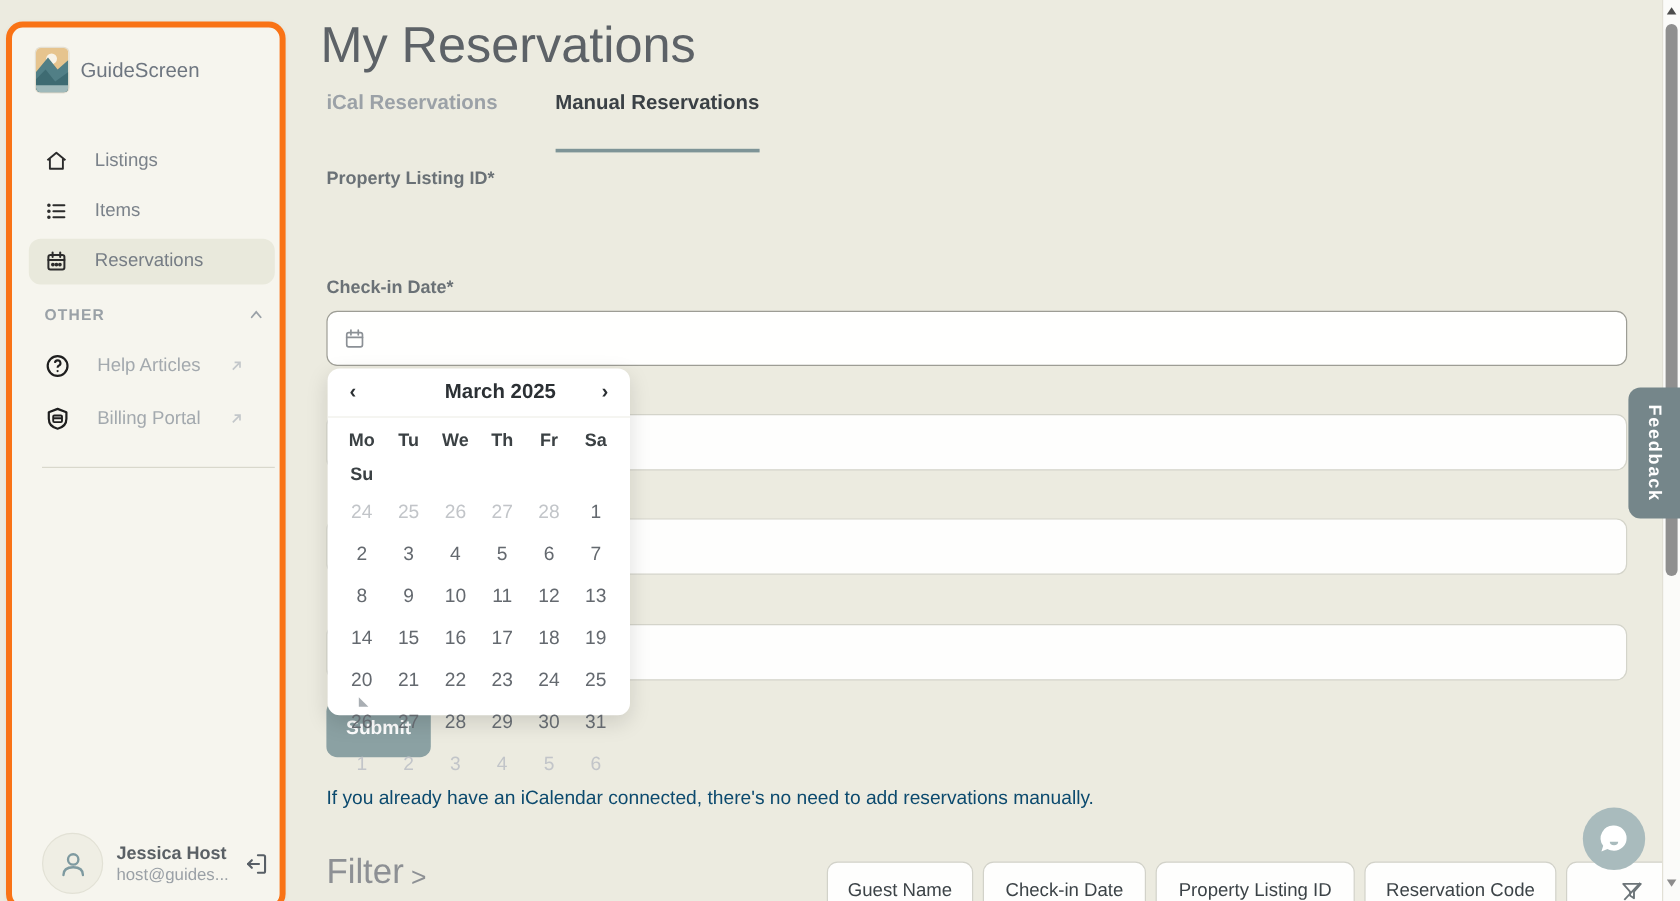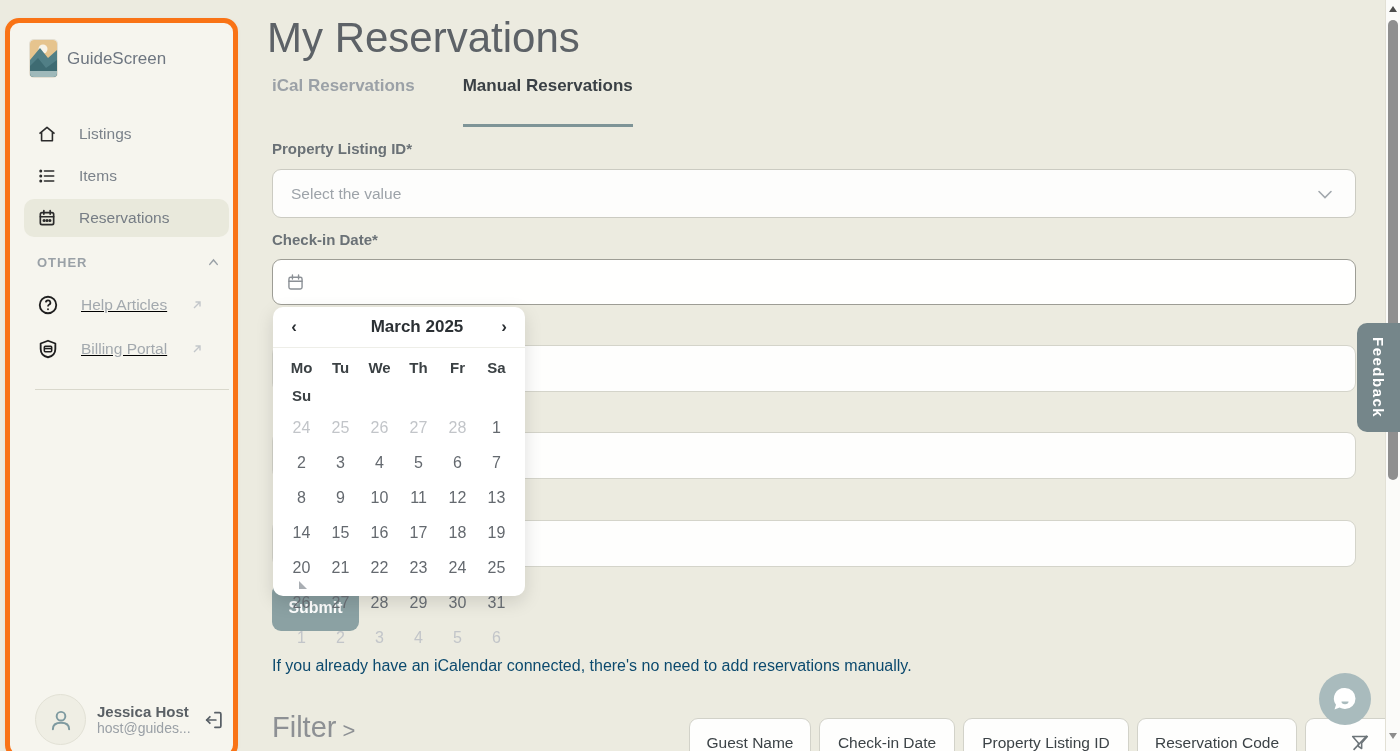--- a/index.html
+++ b/index.html
@@ -16,21 +16,21 @@
   .nav{position:absolute;left:0;top:88px;width:233px;}
   .nav-item{position:relative;display:flex;align-items:center;gap:22px;
             height:38px;margin:4px 14px;padding-left:13px;border-radius:10px;cursor:pointer;}
   .nav-item .nicon{width:20px;height:20px;color:#2b2b2b;flex:0 0 auto;display:flex;}
   .nav-item .nlabel{font-size:15.5px;color:#7b828a;}
   .nav-item.active{background:#e9e9dc;}
   .nav-item.active .nlabel{color:#767d85;}
   .section-head{position:absolute;left:27px;top:232px;width:184px;display:flex;
                 justify-content:space-between;align-items:center;}
   .section-label{font-size:13px;font-weight:bold;letter-spacing:1px;color:#9aa1a7;}
-  .other{position:absolute;left:0;top:258px;width:233px;text-decoration:underline;}
+  .other{position:absolute;left:0;top:258px;width:233px;}
   .other .nav-item{height:40px;}
   .other .nicon{width:22px;height:22px;color:#1f1f1f;}
   .other .nlabel{color:#a3a9ae;}
   .ext-arrow{width:12px;height:12px;color:#c3c7ca;margin-left:2px;display:flex;}
   .divider{position:absolute;left:25px;top:366px;width:194px;height:1px;background:#d9d8cc;}
   .user-row{position:absolute;left:25px;top:671px;width:190px;display:flex;align-items:center;}
   .avatar{width:51px;height:51px;border-radius:50%;background:#efeee4;border:1px solid #e2e1d5;
           display:flex;align-items:center;justify-content:center;box-sizing:border-box;}
   .user-texts{margin-left:11px;width:100px;}
   .user-name{font-size:15px;font-weight:bold;color:#5a6065;white-space:nowrap;}
@@ -227,28 +227,20 @@
 
   <main class="main">
     <h1 class="page-title" style="margin:0;">My Reservations</h1>
 
     <div class="tabs">
       <span class="tab">iCal Reservations</span>
       <span class="tab active">Manual Reservations</span>
     </div>
 
     <span class="field-label" style="top:140px;">Property Listing ID*</span>
-    <div class="select-box">
-      <span class="select-placeholder">Select the value</span>
-      <span class="sel-chevron">
-        <svg viewBox="0 0 24 24" fill="none" stroke="currentColor" stroke-width="1.6" stroke-linecap="round">
-            <polyline points="6,9.5 12,15.5 18,9.5"></polyline>
-          </svg>
-      </span>
-    </div>
 
     <span class="field-label" style="top:231px;">Check-in Date*</span>
     <div class="date-input">
       <span class="date-icon">
         <svg viewBox="0 0 24 24" fill="none" stroke="currentColor" stroke-width="1.6" stroke-linecap="round">
           <rect x="4.5" y="6" width="15" height="13.5" rx="2"></rect>
           <line x1="8.5" y1="3.5" x2="8.5" y2="8"></line>
             <line x1="15.5" y1="3.5" x2="15.5" y2="8"></line>
           <line x1="4.5" y1="10.5" x2="19.5" y2="10.5"></line>
         </svg>

